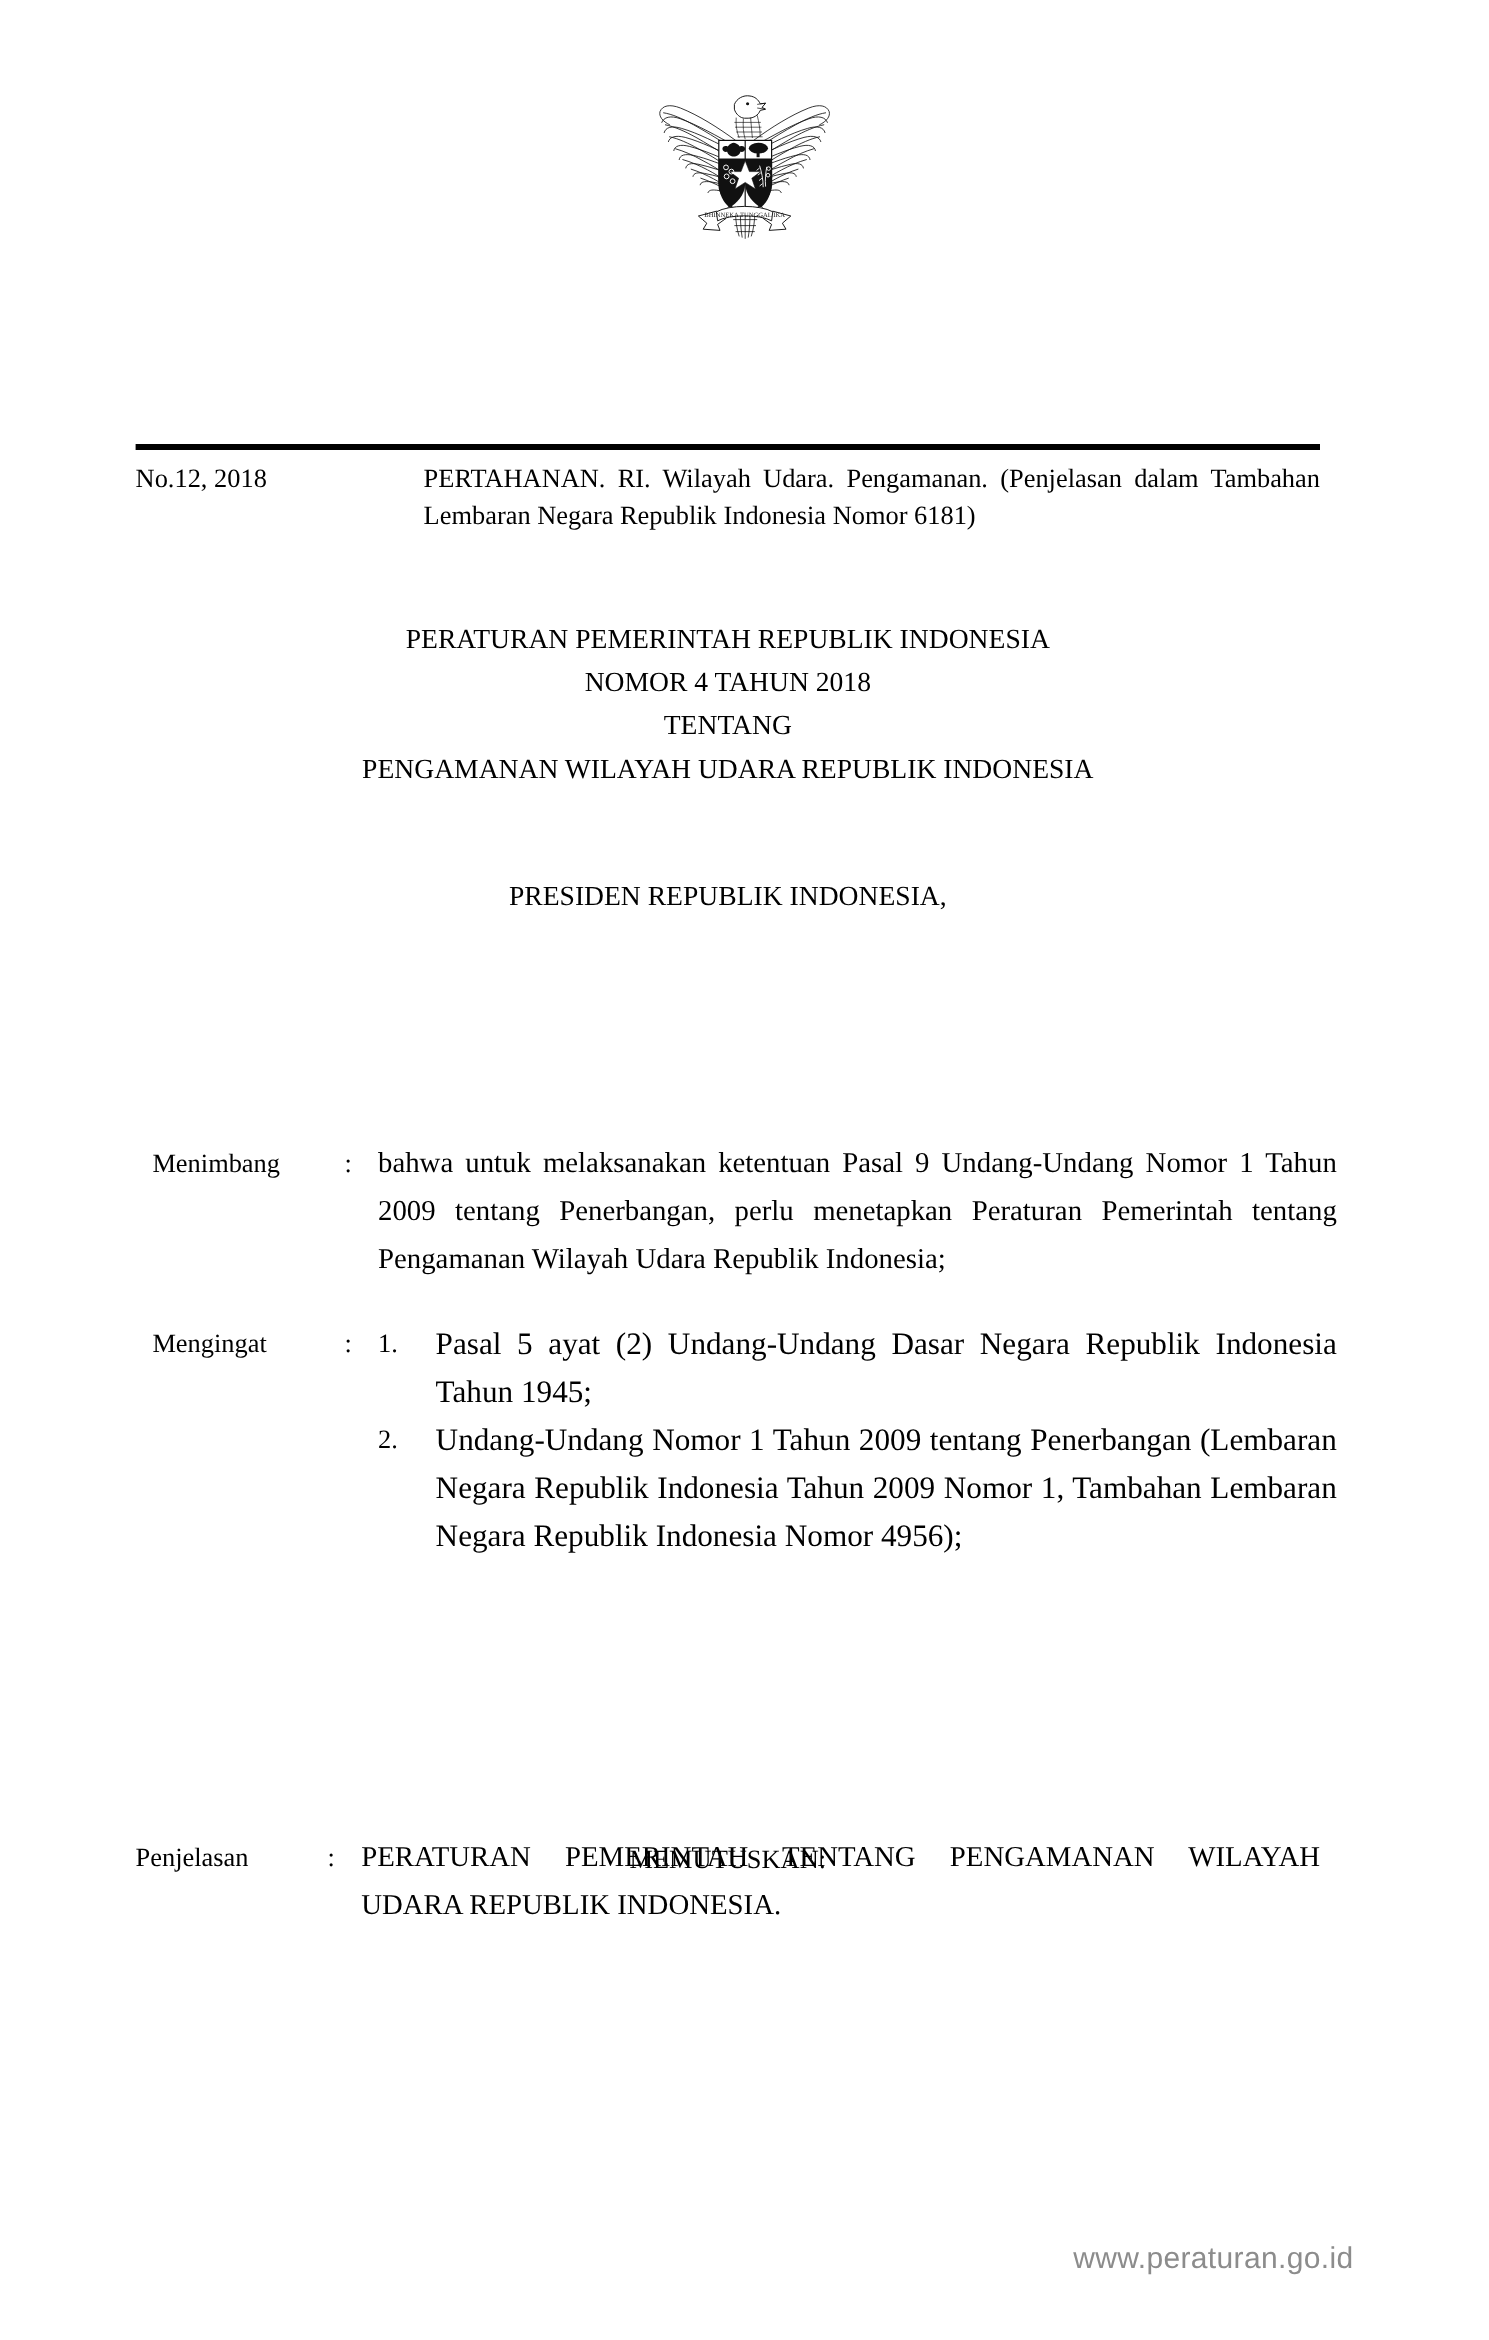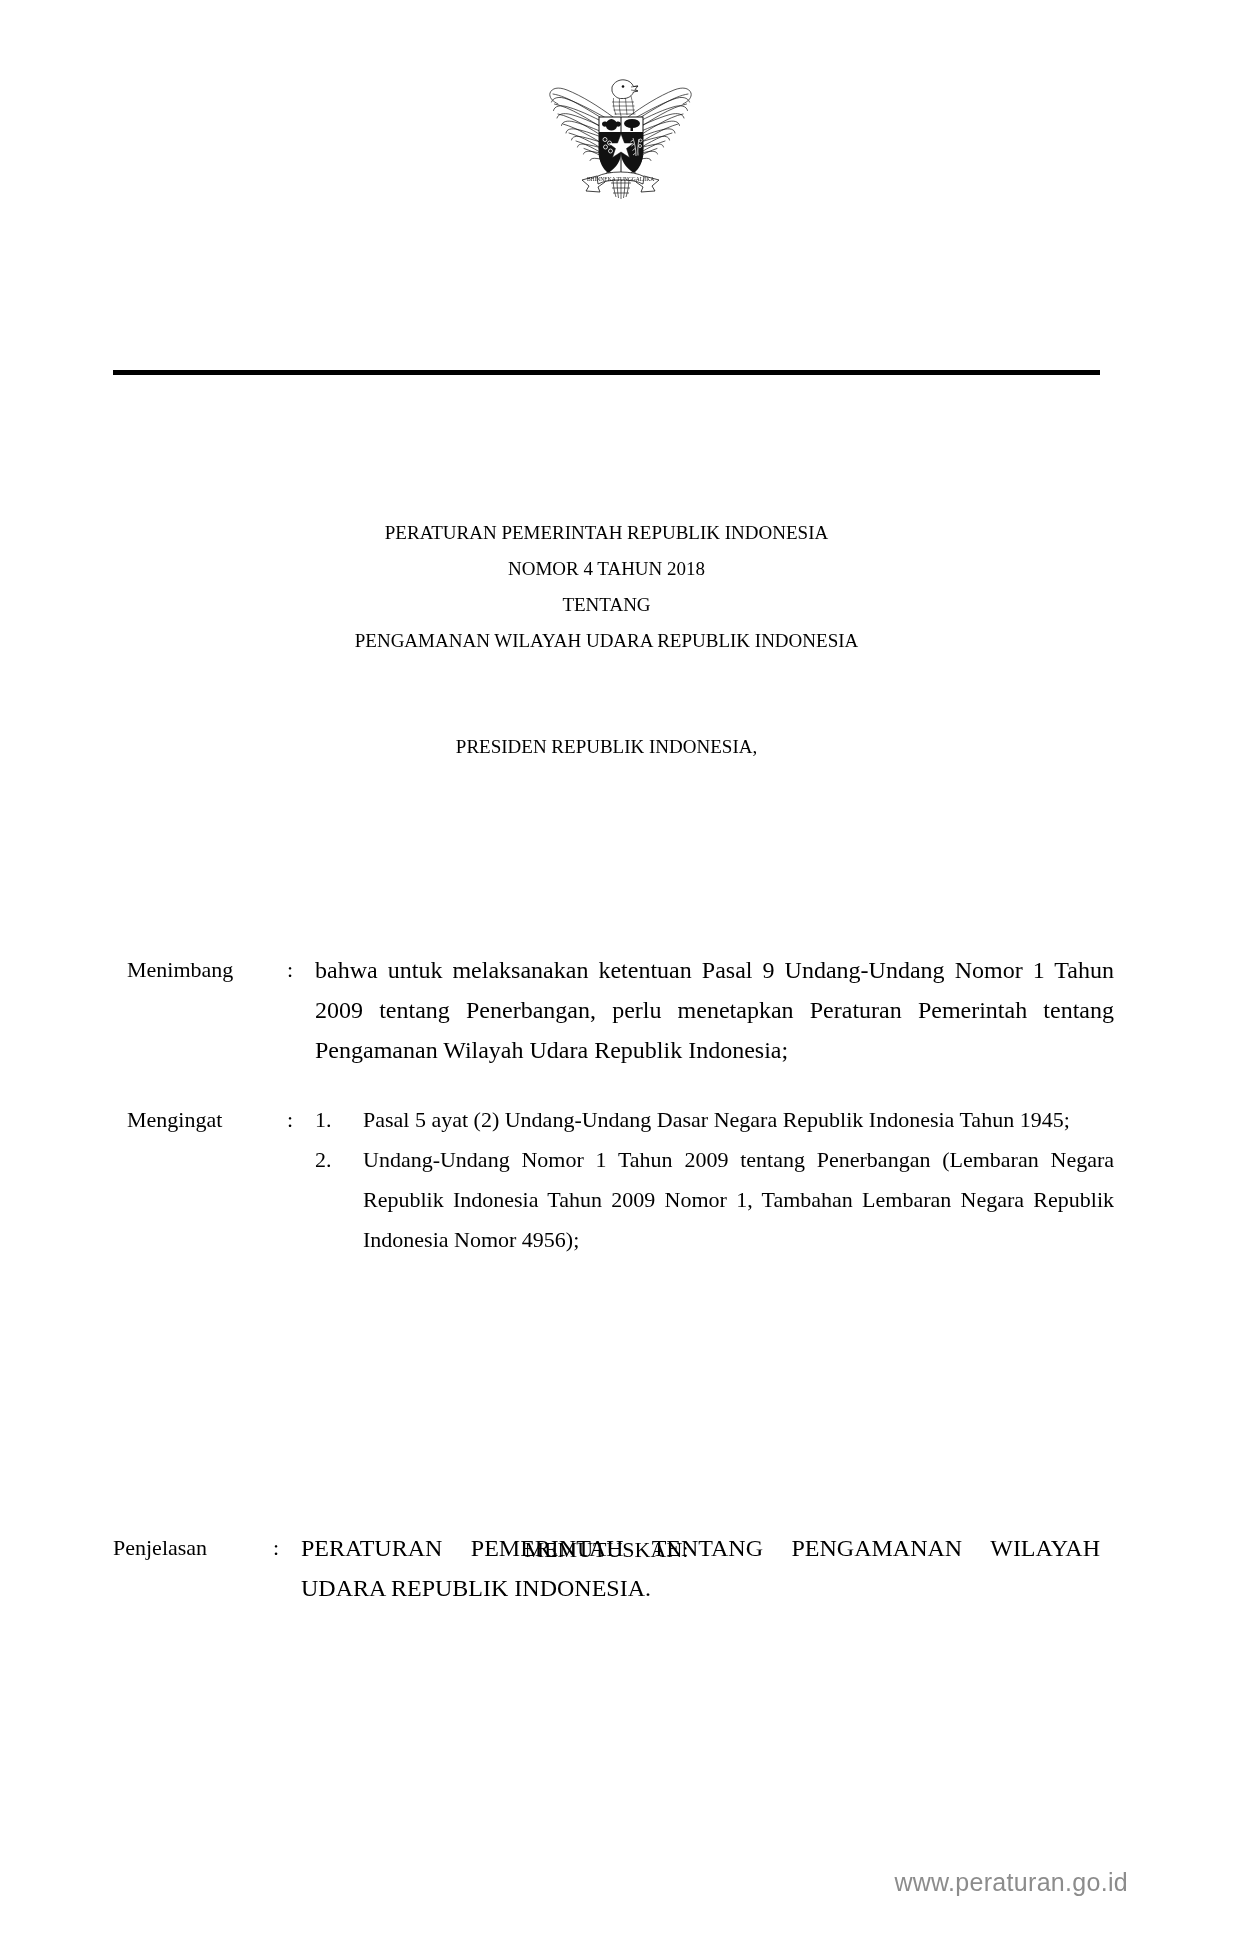--- a/index.html
+++ b/index.html
@@ -91,21 +91,21 @@
 
   
   .title-block {
     position: absolute;
     top: 515px;
     left: 113px;
     width: 987px;
     text-align: center;
   }
   .title-line {
-    font-size: 19px;
+    font-size: 23px;
     line-height: 36px;
     white-space: nowrap;
   }
   .spacer-sm { height: 32px; }
   .spacer-md { height: 38px; }
 
   
   .clauses {
     position: absolute;
     top: 950px;
@@ -149,21 +149,21 @@
     align-items: flex-start;
   }
   .numitem-num {
     flex: 0 0 48px;
     width: 48px;
     font-size: 22px;
     line-height: 40px;
   }
   .numitem-text {
     flex: 1 1 auto;
-    font-size: 22px;
+    font-size: 26px;
     line-height: 40px;
     text-align: justify;
     text-align-last: left;
   }
 
   
   .memutuskan {
     position: absolute;
     top: 1532px;
     left: 113px;
@@ -326,20 +326,24 @@
         <path d="M242 244 L212 236 L196 248 L210 258 L206 268 L234 266 L228 256 Z" fill="#ffffff" stroke="#111" stroke-width="1.6"></path>
         <path d="M118 237 C140 225 190 225 212 237 L210 252 C190 241 140 241 120 252 Z" fill="#ffffff" stroke="#111" stroke-width="1.6"></path>
         <text x="165" y="246" font-family="'Liberation Serif', serif" font-size="11" text-anchor="middle" fill="#111">BHINNEKA TUNGGAL IKA</text>
       </g>
     </svg>
   </div>
 
 
   <div class="hrule"></div>
 
+  <div class="meta-row">
+    <div class="meta-no">No.12, 2018</div>
+    <div class="meta-desc">PERTAHANAN. RI. Wilayah Udara. Pengamanan. (Penjelasan dalam Tambahan Lembaran Negara Republik Indonesia Nomor 6181)</div>
+  </div>
 
   <div class="title-block">
     <div class="title-line">PERATURAN PEMERINTAH REPUBLIK INDONESIA</div>
     <div class="title-line">NOMOR 4 TAHUN 2018</div>
     <div class="title-line">TENTANG</div>
     <div class="title-line">PENGAMANAN WILAYAH UDARA REPUBLIK INDONESIA</div>
     <div class="spacer-md"></div>
     <div class="spacer-sm"></div>
     <div class="title-line">PRESIDEN REPUBLIK INDONESIA,</div>
   </div>

